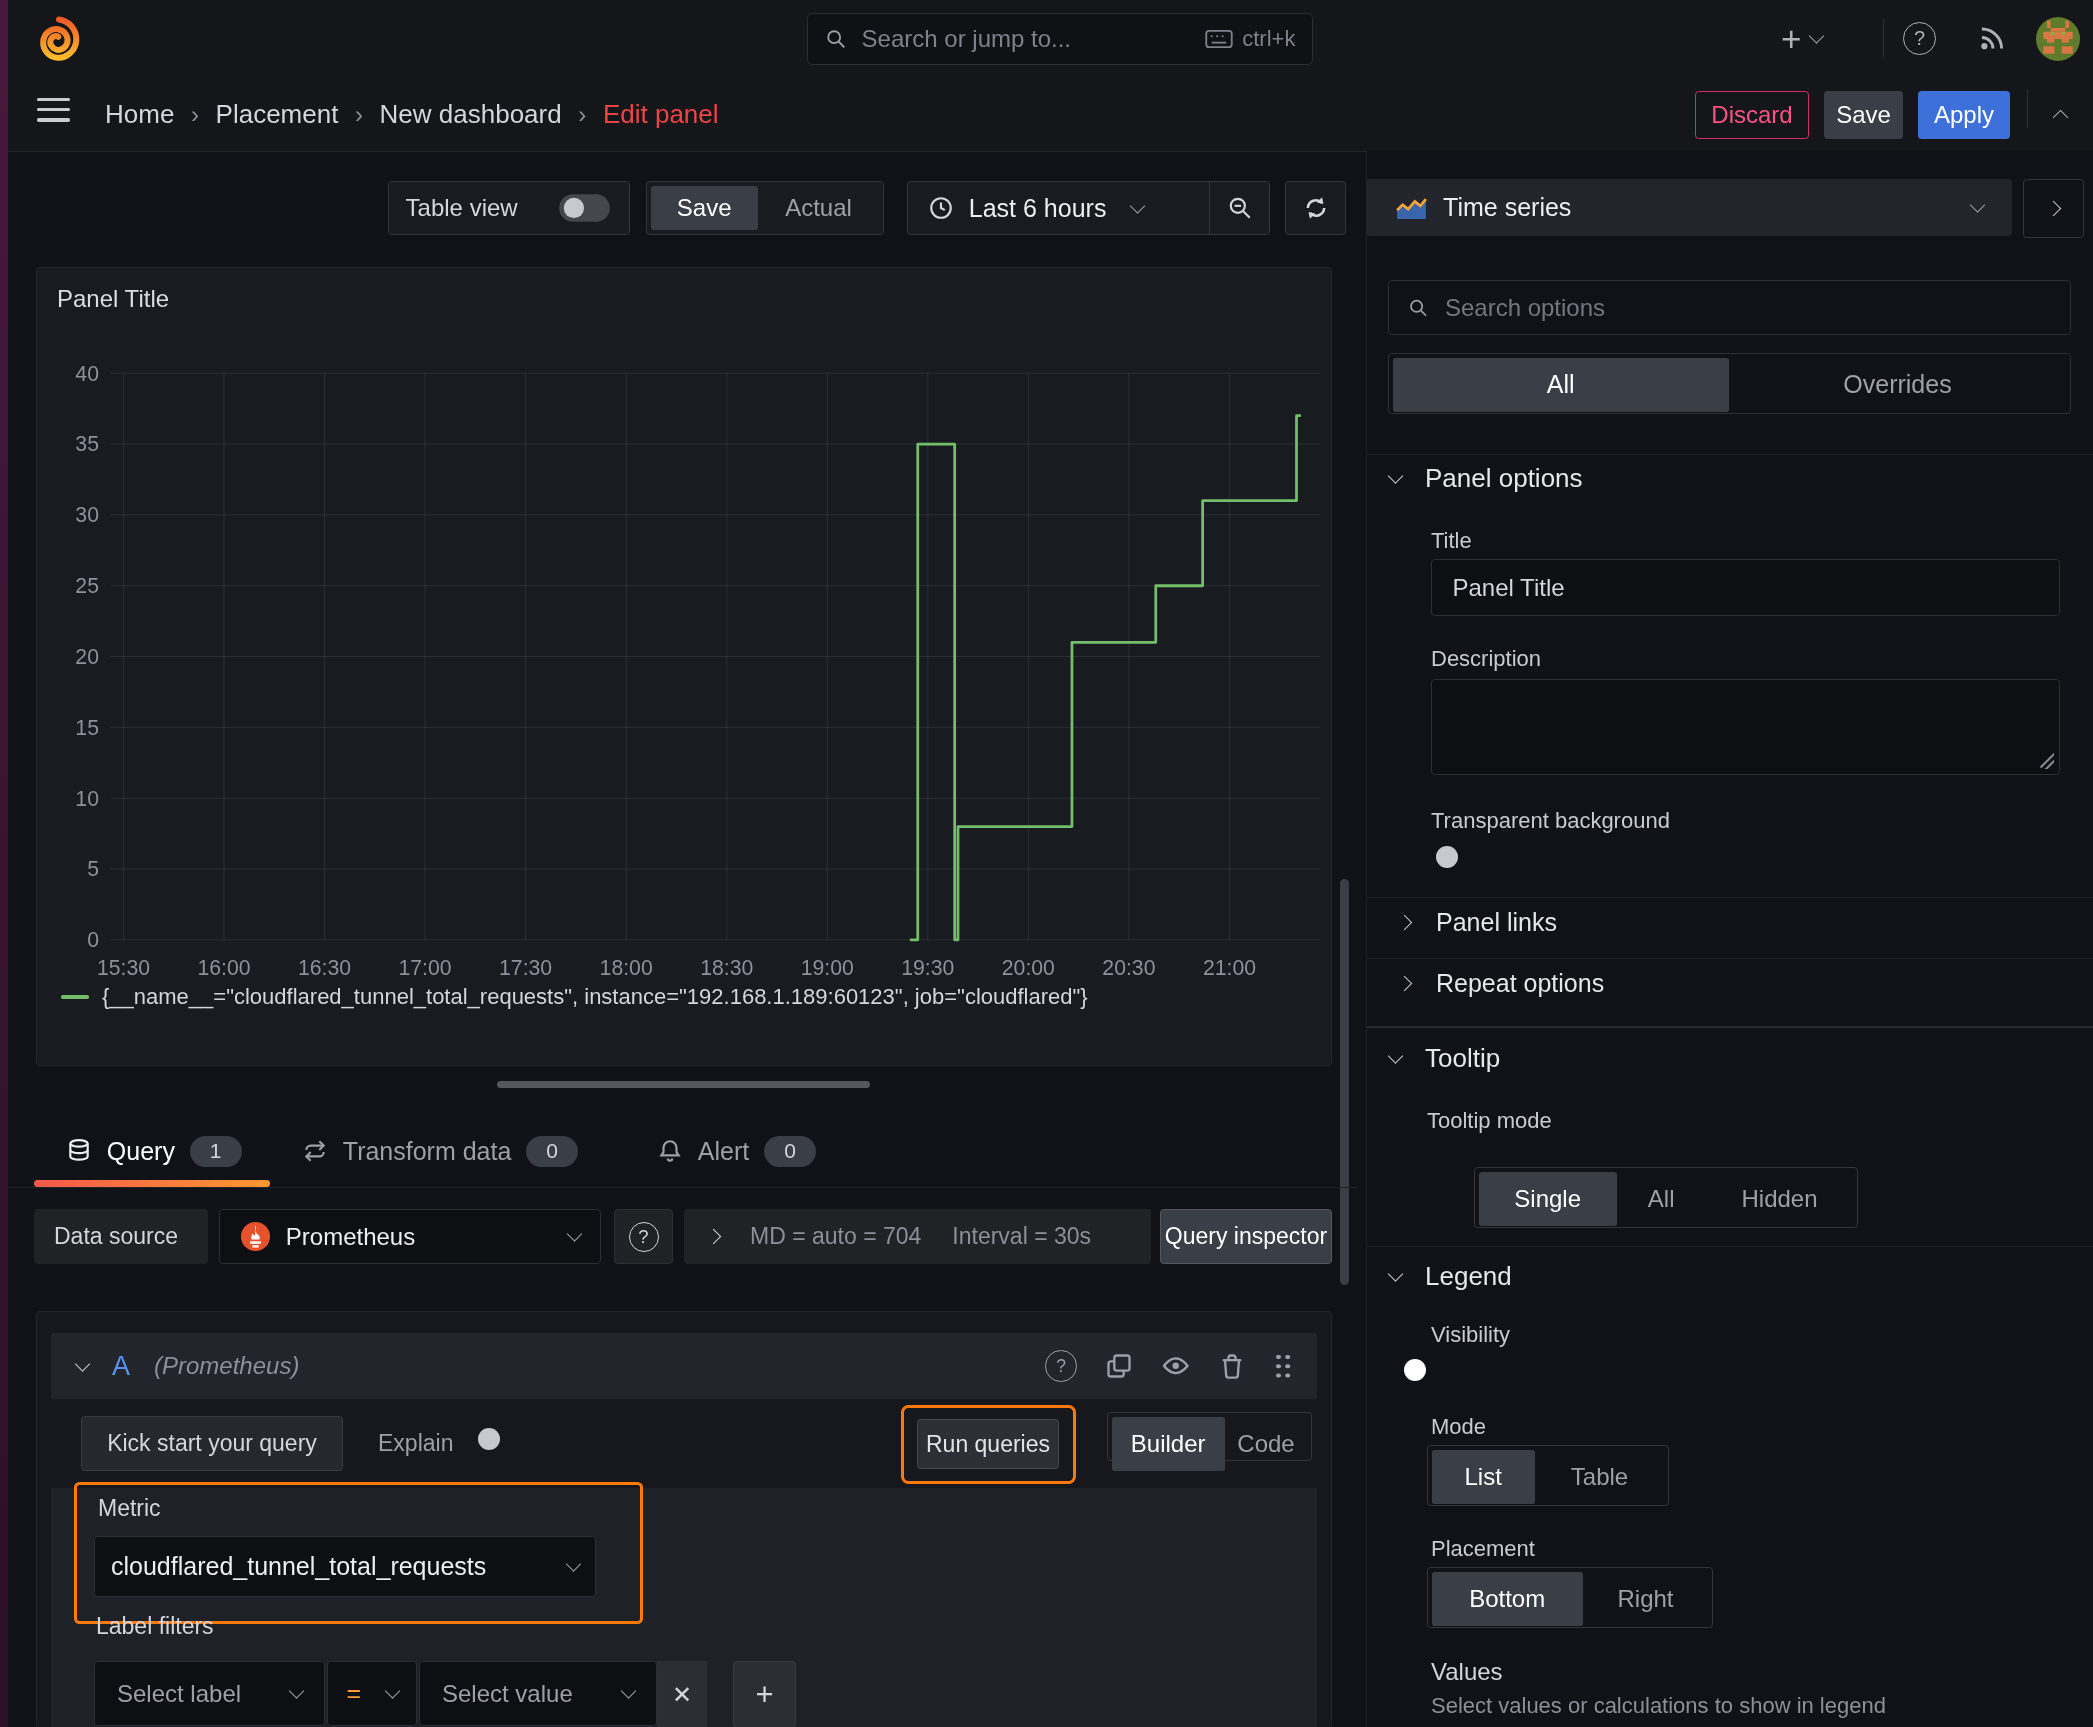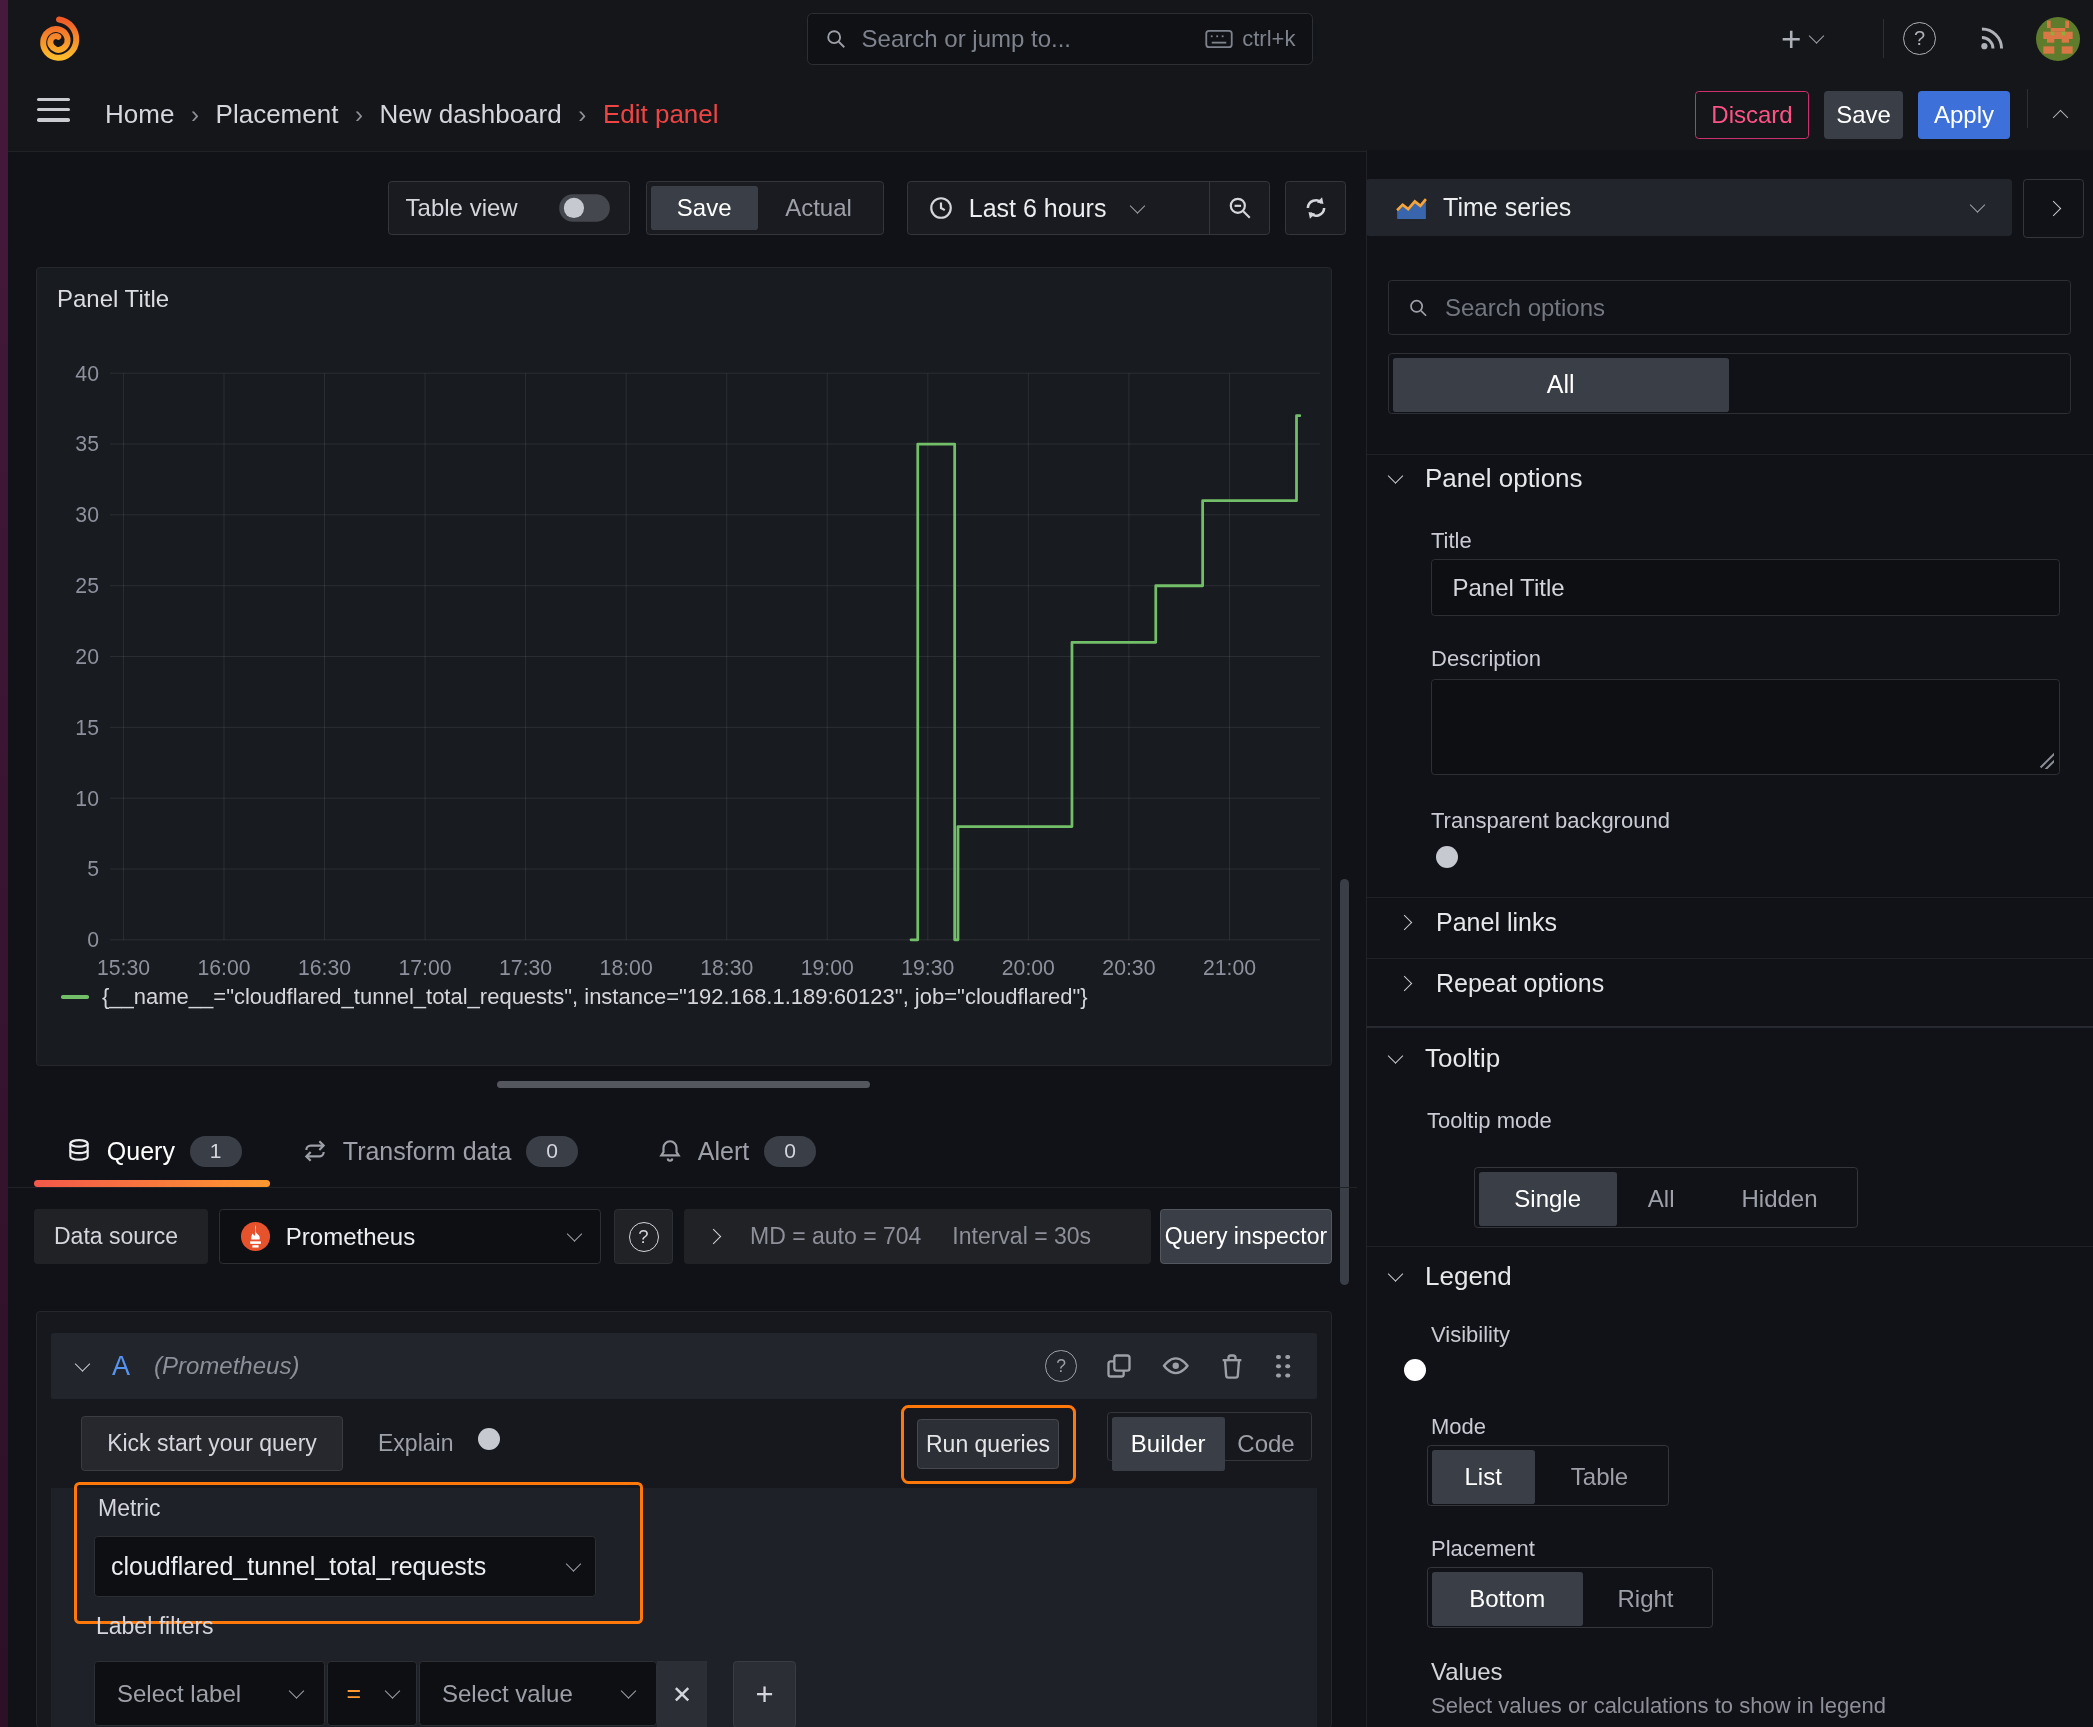--- a/index.html
+++ b/index.html
@@ -404,20 +404,21 @@
   </div>
   <div class="ab sinput" style="left:1388px;top:280px;width:683px;height:55px;gap:14.8px;background:transparent;">
     <svg width="22" height="22" viewBox="0 0 24 24">
       <circle cx="10" cy="10" r="6.5" fill="none" stroke="#9da0a8" stroke-width="2"></circle>
       <line x1="15" y1="15" x2="21" y2="21" stroke="#9da0a8" stroke-width="2"></line>
     </svg>
     <input placeholder="Search options" style="">
   </div>
   <div class="ab segwrap" style="left:1388px;top:353px;width:683px;height:61px;border-color:#2c2f33;">
     <span class="sg seg-on" style="width:336px;font-size:25px;">All</span>
+    <span class="sg seg-off" style="flex:1;font-size:25px;">Overrides</span>
   </div>
   <div class="ab sdiv" style="top:454px;"></div>
 
   
   <div class="ab flex" style="left:1390px;top:463px;gap:24px;cursor:pointer;">
     <span class="cv d" style="color:#c9cbd1;"></span>
     <span class="sechead">Panel options</span>
   </div>
   <span class="ab slabel" style="left:1431px;top:528px;">Title</span>
   <div class="ab sinput" style="left:1431px;top:559px;width:629px;height:57px;">

